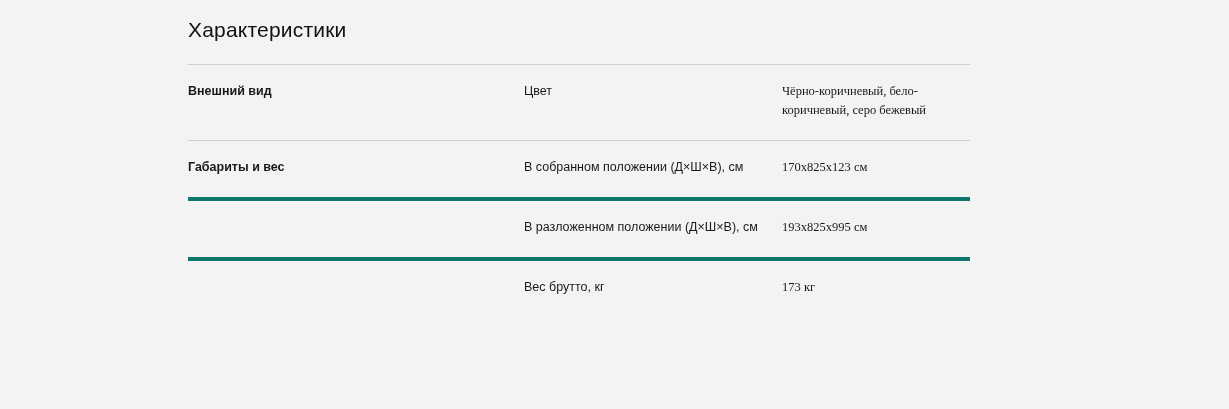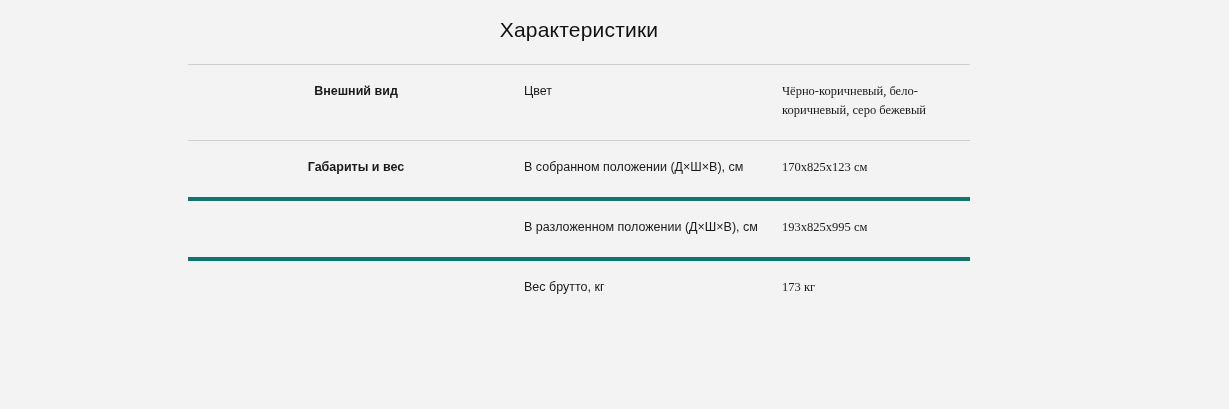--- a/index.html
+++ b/index.html
@@ -26,42 +26,40 @@
     top: 0;
     width: 782px;
   }
   .spec-title {
     font-size: 21px;
     font-weight: 400;
     letter-spacing: 0.2px;
     color: #111111;
     margin: 16px 0 20px 0;
     line-height: 28px;
-    text-align: center;
   }
   table.spec-table {
     width: 782px;
     border-collapse: collapse;
     table-layout: fixed;
   }
   table.spec-table tr {
     vertical-align: top;
   }
   table.spec-table td {
     border-top: 4px solid #0f766e;
     padding: 17px 0 20px 0;
     font-size: 12.5px;
     line-height: 19px;
     color: #1a1a1a;
   }
   td.col-group {
     width: 336px;
     font-weight: bold;
     padding-right: 20px;
-    text-align: center;
   }
   td.col-name {
     width: 258px;
     padding-right: 20px;
     font-weight: normal;
   }
   td.col-value {
     width: 188px;
     font-weight: normal;
     font-family: Liberation Serif, serif;

